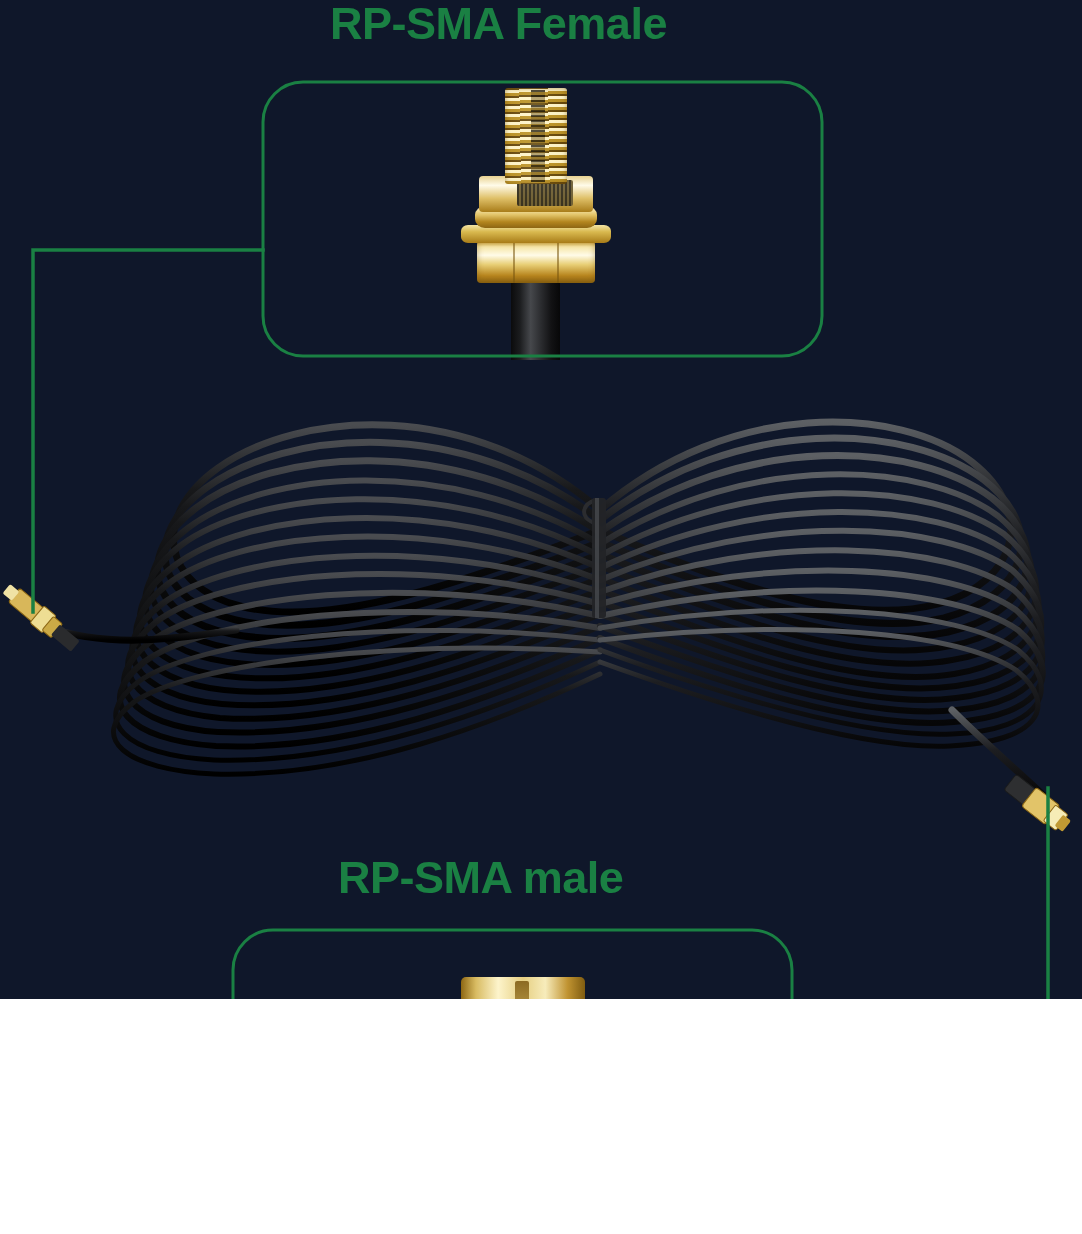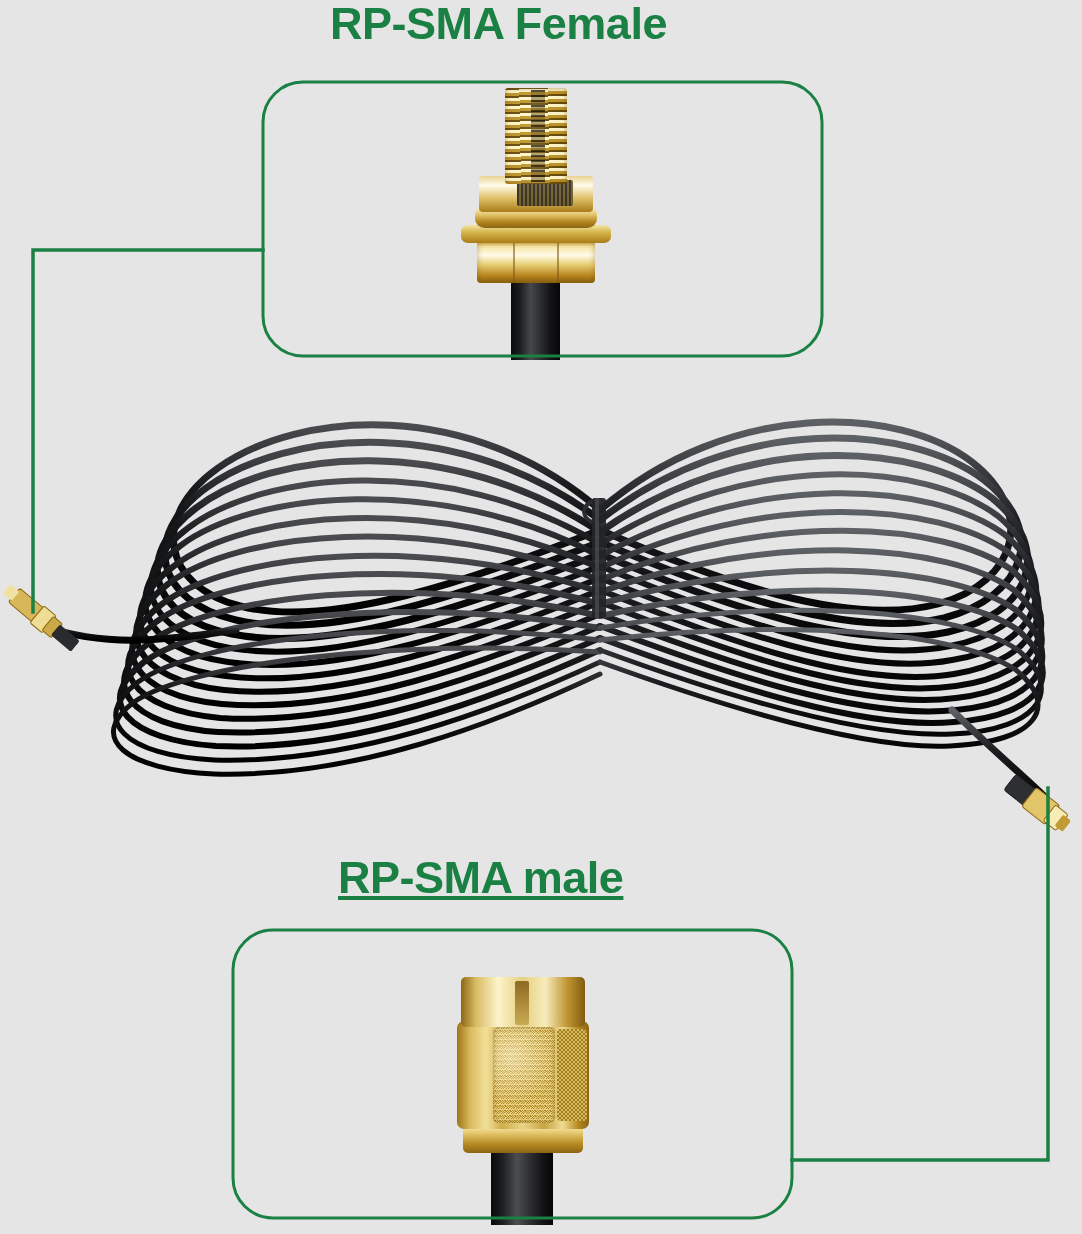--- a/index.html
+++ b/index.html
@@ -7,42 +7,41 @@
     margin: 0;
     padding: 0;
     background: #ffffff;
   }
   body {
     font-family: "Liberation Sans", sans-serif;
   }
   #stage {
     position: relative;
     width: 1082px;
-    height: 1234px;
-    background: #e5e5e5;
+    height: 999px;
+    background: #0f172a;
     overflow: hidden;
   }
   
   .title {
     position: absolute;
     font-weight: bold;
     letter-spacing: -0.5px;
     white-space: nowrap;
     color: #1a8043;
   }
   #title-female {
     left: 330px;
     top: -2px;
     font-size: 45px;
   }
   #title-male {
     left: 338px;
     top: 852px;
     font-size: 45px;
-    text-decoration: underline;
   }
   
   #lines {
     position: absolute;
     left: 0;
     top: 0;
     width: 1082px;
     height: 1234px;
     pointer-events: none;
     z-index: 40;

